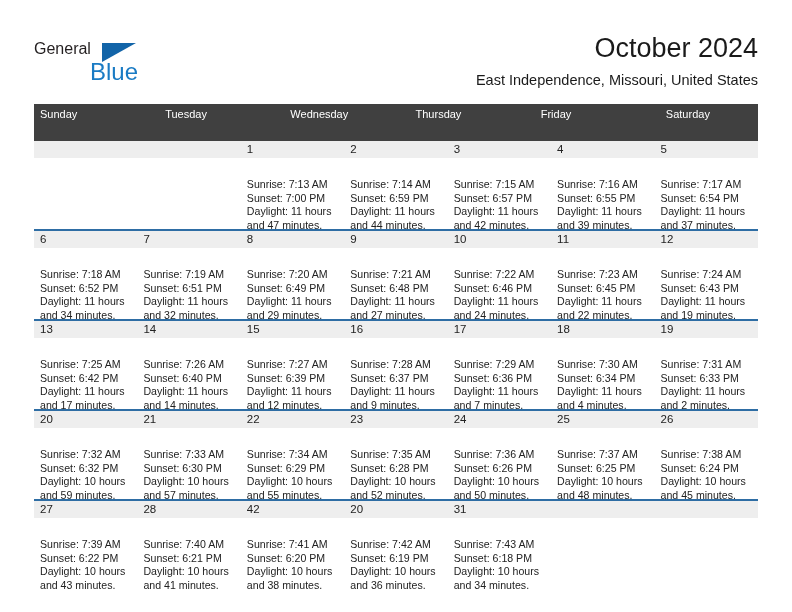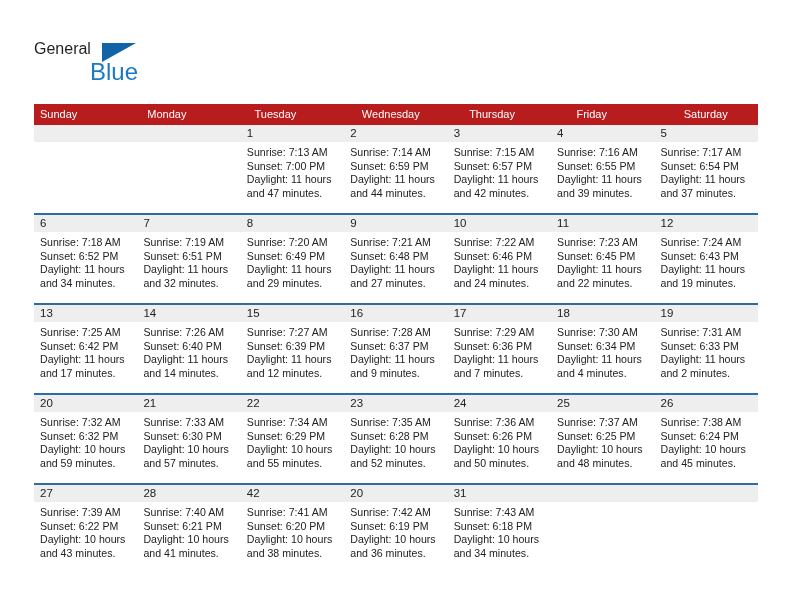--- a/index.html
+++ b/index.html
@@ -95,22 +95,22 @@
   .calendar {
     position: absolute;
     left: 34px;
     top: 104px;
     width: 724px;
   }
 
   .week-head {
     display: flex;
     width: 100%;
-    background: #b91c1c;
-    height: 21px;
+    background: #404040;
+    height: 37px;
     gap: 27px;
   }
   .week-head .dow {
     flex: 1 1 0;
     box-sizing: border-box;
     padding: 3px 0 0 6px;
     font-size: 11px;
     color: #ffffff;
     line-height: 15px;
     white-space: nowrap;
@@ -136,48 +136,51 @@
   .day .daynum-band {
     height: 17px;
     background: #eeeeee;
     box-sizing: border-box;
     padding: 1px 0 0 6px;
     font-size: 11.5px;
     color: #222222;
     line-height: 15px;
   }
   .day .details {
-    padding: 4px 6px 0 6px;
+    padding: 20px 6px 0 6px;
     font-size: 10.6px;
     line-height: 13.6px;
     color: #222222;
   }
   .day .details div { white-space: nowrap; }
 </style>
 </head>
 <body>
 
 <div class="page">
 
   <div class="header">
 
     <div class="logo">
       <span class="logo-general">General</span>
       <span class="logo-triangle"></span>
       <span class="logo-blue">Blue</span>
     </div>
 
+    <div class="title-block">
+      <h1 class="cal-title">October 2024</h1>
+      <div class="cal-subtitle">East Independence, Missouri, United States</div>
+    </div>
 
   </div>
 
   <div class="calendar">
 
     <div class="week-head">
       <div class="dow">Sunday</div>
-      <div class="dow">Monday</div>
       <div class="dow">Tuesday</div>
       <div class="dow">Wednesday</div>
       <div class="dow">Thursday</div>
       <div class="dow">Friday</div>
       <div class="dow">Saturday</div>
     </div>
 
     <div class="week first">
       <div class="day empty">
         <div class="daynum-band"></div>

